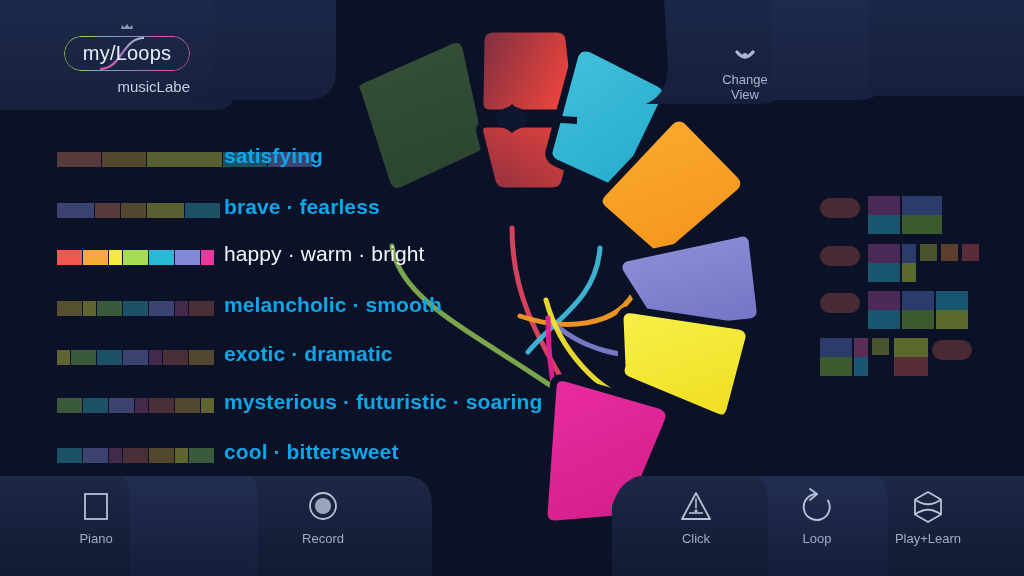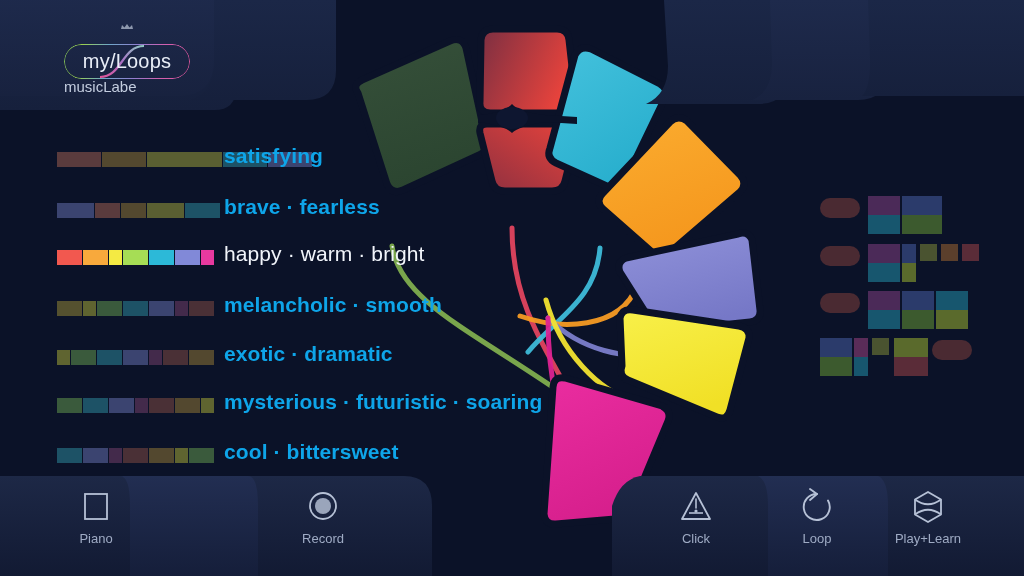--- a/index.html
+++ b/index.html
@@ -38,21 +38,21 @@
   #logo-box .brd{ position:absolute; inset:0; border-radius:18px; padding:1.4px;
     background:linear-gradient(100deg,#7fbf5a 0%,#9ad04e 14%,#6fa8c8 34%,#8f7fd0 56%,#d060b0 76%,#e0559a 100%);
     -webkit-mask:linear-gradient(#000 0 0) content-box, linear-gradient(#000 0 0);
     -webkit-mask-composite:xor; mask-composite:exclude;
   }
   #logo-txt{
     position:absolute; inset:0; display:flex; align-items:center; justify-content:center;
     font-size:20px; color:#e8edf7; letter-spacing:.2px;
   }
   #brand-sub{
-    position:absolute; left:64px; top:78px; width:126px; text-align:left;
+    position:absolute; left:64px; top:78px; width:126px; text-align:right;
     font-size:15px; color:#c3cddf;
   }
   #logo-crown{ position:absolute; left:120px; top:23px; width:14px; height:7px; }
 
   
   .mood-row{ position:absolute; left:0; height:24px; }
   .sw{ position:absolute; left:57px; top:4px; height:15px; display:flex; gap:1px; }
   .sw i{ display:block; height:15px; }
   .mood-lbl{
     position:absolute; left:224px; top:-4px; white-space:nowrap;
@@ -314,40 +314,50 @@
       </defs>
       <path d="M0,18 L120,18 Q150,18 150,48 L150,118 L0,118 Z" fill="url(#ftrG)"></path>
       <path d="M120,18 L250,18 Q278,18 278,48 L278,118 L130,118 L130,48 Q130,18 120,18 Z" fill="url(#ftrG2)"></path>
       <path d="M248,18 L404,18 Q432,18 432,48 L432,118 L258,118 L258,48 Q258,18 248,18 Z" fill="url(#ftrG)"></path>
       <path d="M640,18 L760,18 Q788,18 788,48 L788,118 L612,118 L612,48 Q620,22 640,18 Z" fill="url(#ftrG)"></path>
       <path d="M758,18 L880,18 Q906,18 906,48 L906,118 L768,118 L768,48 Q768,22 758,18 Z" fill="url(#ftrG2)"></path>
       <path d="M878,18 L1024,18 L1024,118 L888,118 L888,48 Q888,22 878,18 Z" fill="url(#ftrG)"></path>
     </svg>
   </div>
 
-  <div id="logo-box" style="z-index:7;margin-top:8px;">
+  <div id="logo-box" style="z-index:7;">
     <div class="brd"></div>
     <svg style="position:absolute;left:0;top:0;" width="126" height="35" viewBox="0 0 126 35">
       <path d="M36,33 C58,33 58,2 80,2" fill="none" stroke="url(#swG)" stroke-width="2.2"></path>
       <defs>
           <linearGradient id="swG" x1="0" y1="1" x2="1" y2="0">
         <stop offset="0" stop-color="#e0559a"></stop>
             <stop offset=".5" stop-color="#a86fc4"></stop>
         <stop offset="1" stop-color="#8fc9c2"></stop>
           </linearGradient>
         </defs>
     </svg>
     <div id="logo-txt" class="nosel">my/Loops</div>
   </div>
   <svg id="logo-crown" viewBox="0 0 14 7" style="z-index:7;">
     <path d="M1,6 L2,2 L4.5,4.5 L7,1 L9.5,4.5 L12,2 L13,6 Z" fill="#8d97ad"></path>
   </svg>
   <div id="brand-sub" class="nosel" style="z-index:7;">musicLabe</div>
 
 
+  <div class="hdr-btn" style="left:697px;top:44px;z-index:7;">
+    <span class="ico" style="height:24px;">
+      <svg width="96" height="24" viewBox="0 0 96 24">
+        <path d="M40,8 Q48,18 56,8" fill="none" stroke="#aab6cd" stroke-width="3.4" stroke-linecap="round"></path>
+        <circle cx="48" cy="11.5" r="2.6" fill="#aab6cd"></circle>
+      </svg>
+    </span>
+    <span class="lbl">Change</span>
+    <span class="lbl">View</span>
+  </div>
 
 
 
   <div class="ftr-btn" style="left:41px;top:488px;z-index:7;">
     <span class="ico">
       <svg width="110" height="40" viewBox="0 0 110 40">
         <rect x="44" y="6" width="22" height="25" fill="none" stroke="#b6c1d6" stroke-width="1.8"></rect>
       </svg>
     </span>
     <span>Piano</span>

